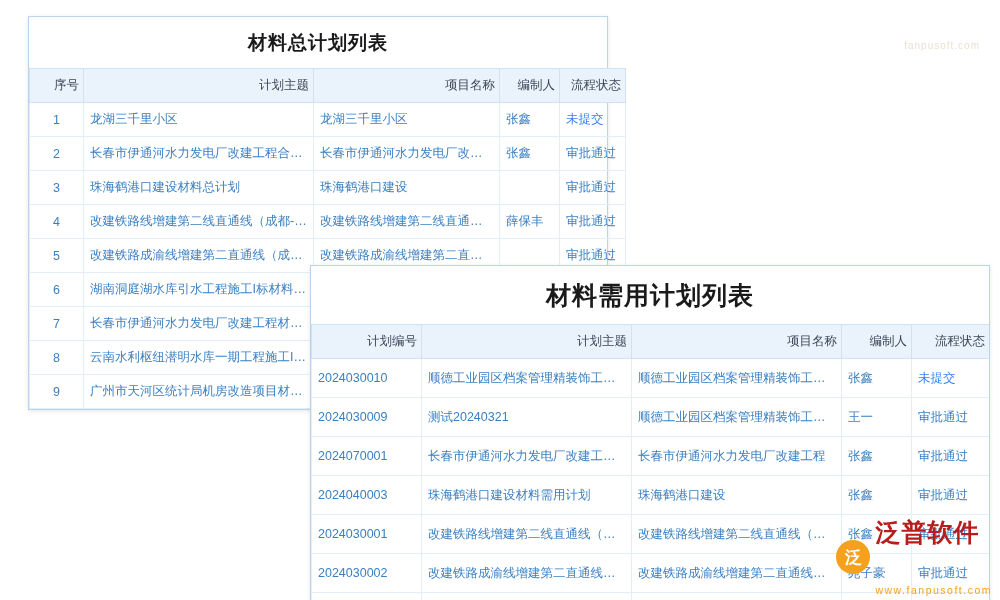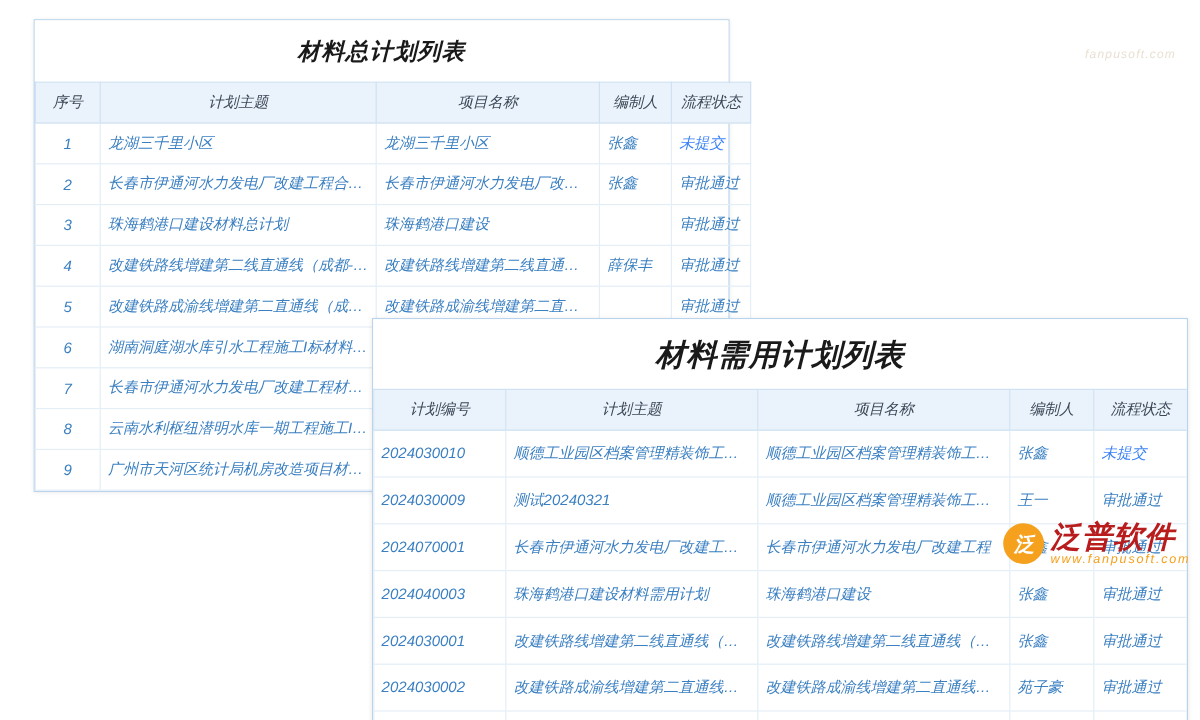--- a/index.html
+++ b/index.html
@@ -7,22 +7,21 @@
     padding: 0;
     width: 1000px;
     height: 600px;
     background: #ffffff;
     font-family: "Liberation Sans", sans-serif;
     overflow: hidden;
   }
   .stage {
     position: relative;
     width: 1000px;
-    height: 476px;
-    font-style: italic;
+    height: 600px;
   }
 
   
   .panel {
     position: absolute;
     background: #ffffff;
     border: 1px solid #b9d4ec;
     box-shadow: 0 1px 4px rgba(0,0,0,0.10);
     box-sizing: border-box;
   }
@@ -38,21 +37,21 @@
   table {
     border-collapse: collapse;
     width: 100%;
     table-layout: fixed;
   }
   th {
     background: #eaf3fb;
     color: #3c4858;
     font-weight: normal;
     font-size: 12.5px;
-    text-align: center;
+    text-align: right;
     padding: 8px 4px;
     border: 1px solid #cfe1f2;
     white-space: nowrap;
   }
   td {
     font-size: 12.5px;
     color: #3a7fc1;
     padding: 8px 6px;
     border: 1px solid #e4eef7;
     white-space: nowrap;
@@ -105,20 +104,21 @@
   .wm-main {
     font-size: 25px;
     font-weight: bold;
     color: #b91c1c;
     letter-spacing: 1px;
   }
   .wm-sub {
     font-size: 10.5px;
     color: #f5a11d;
     letter-spacing: 1.5px;
+    margin-top: 40px;
   }
   .wm-ghost {
     position: absolute;
     right: 20px;
     top: 40px;
     font-size: 10px;
     color: #e9e0d2;
     letter-spacing: 1px;
     pointer-events: none;
   }

